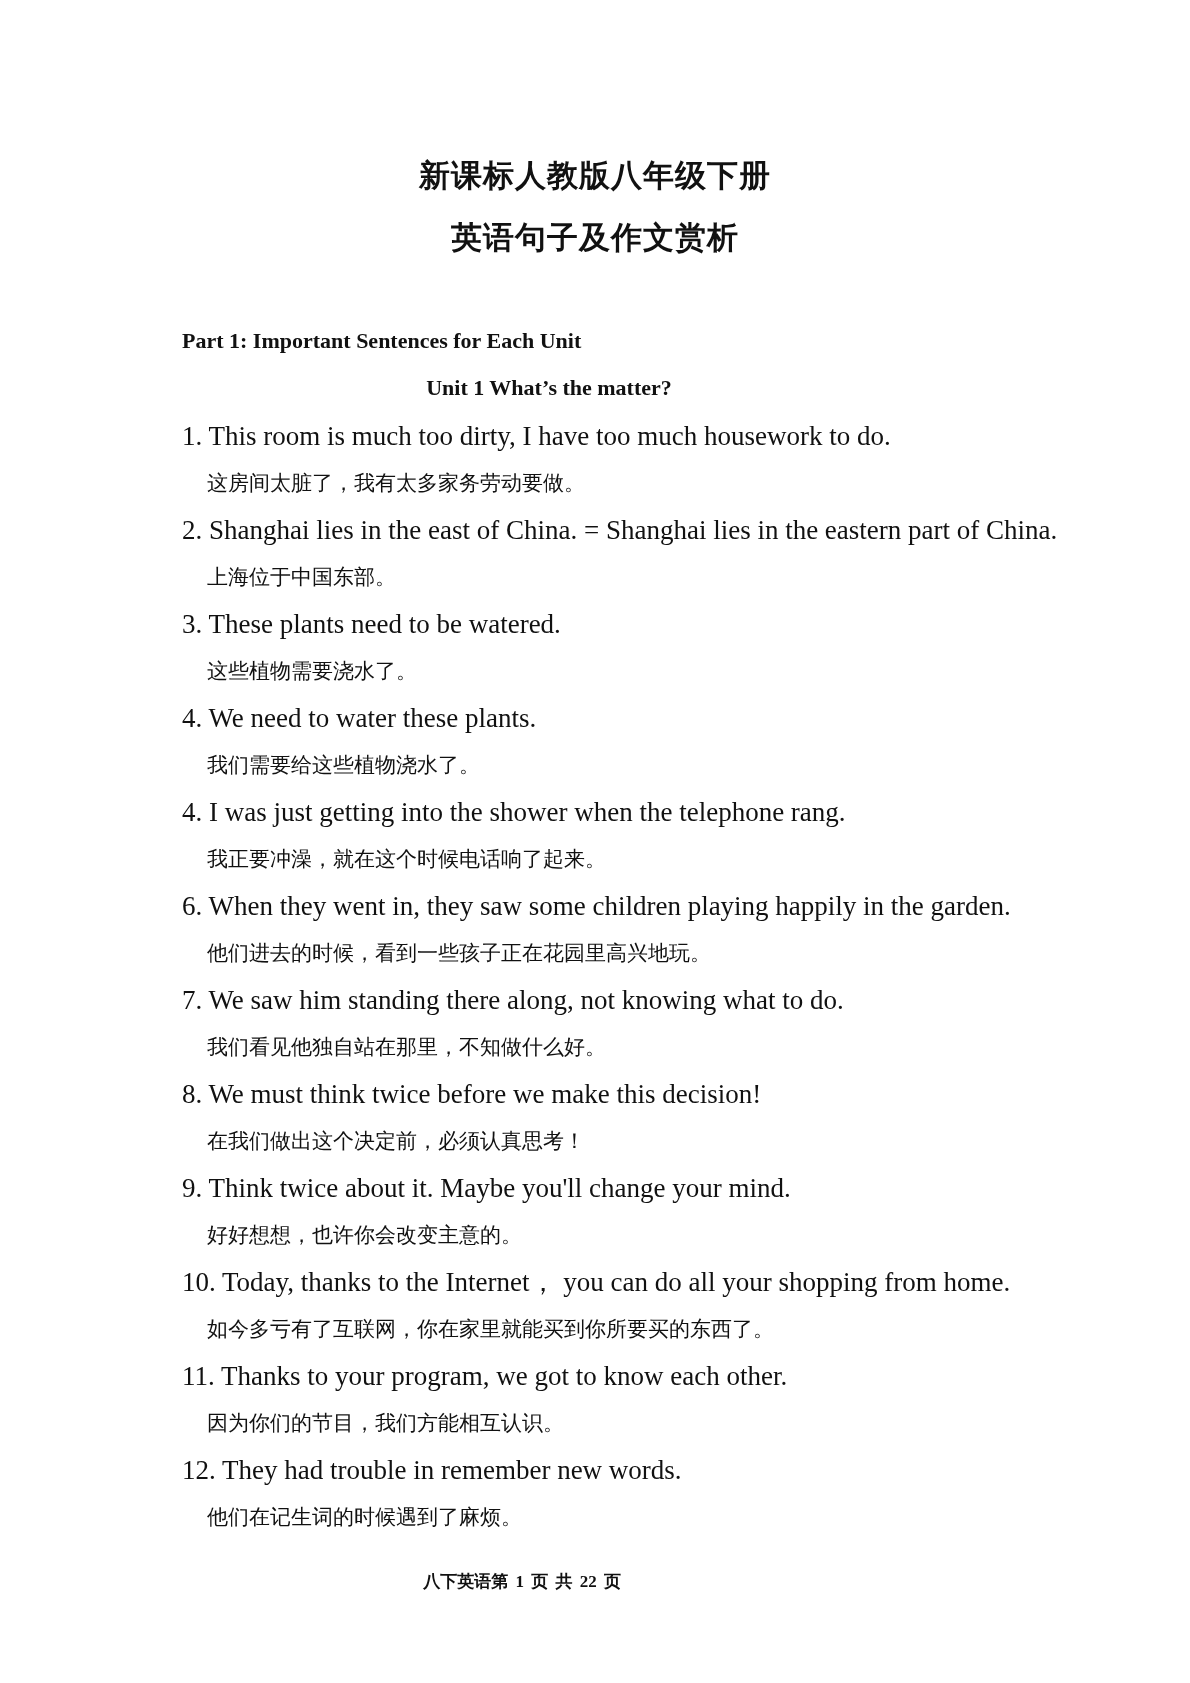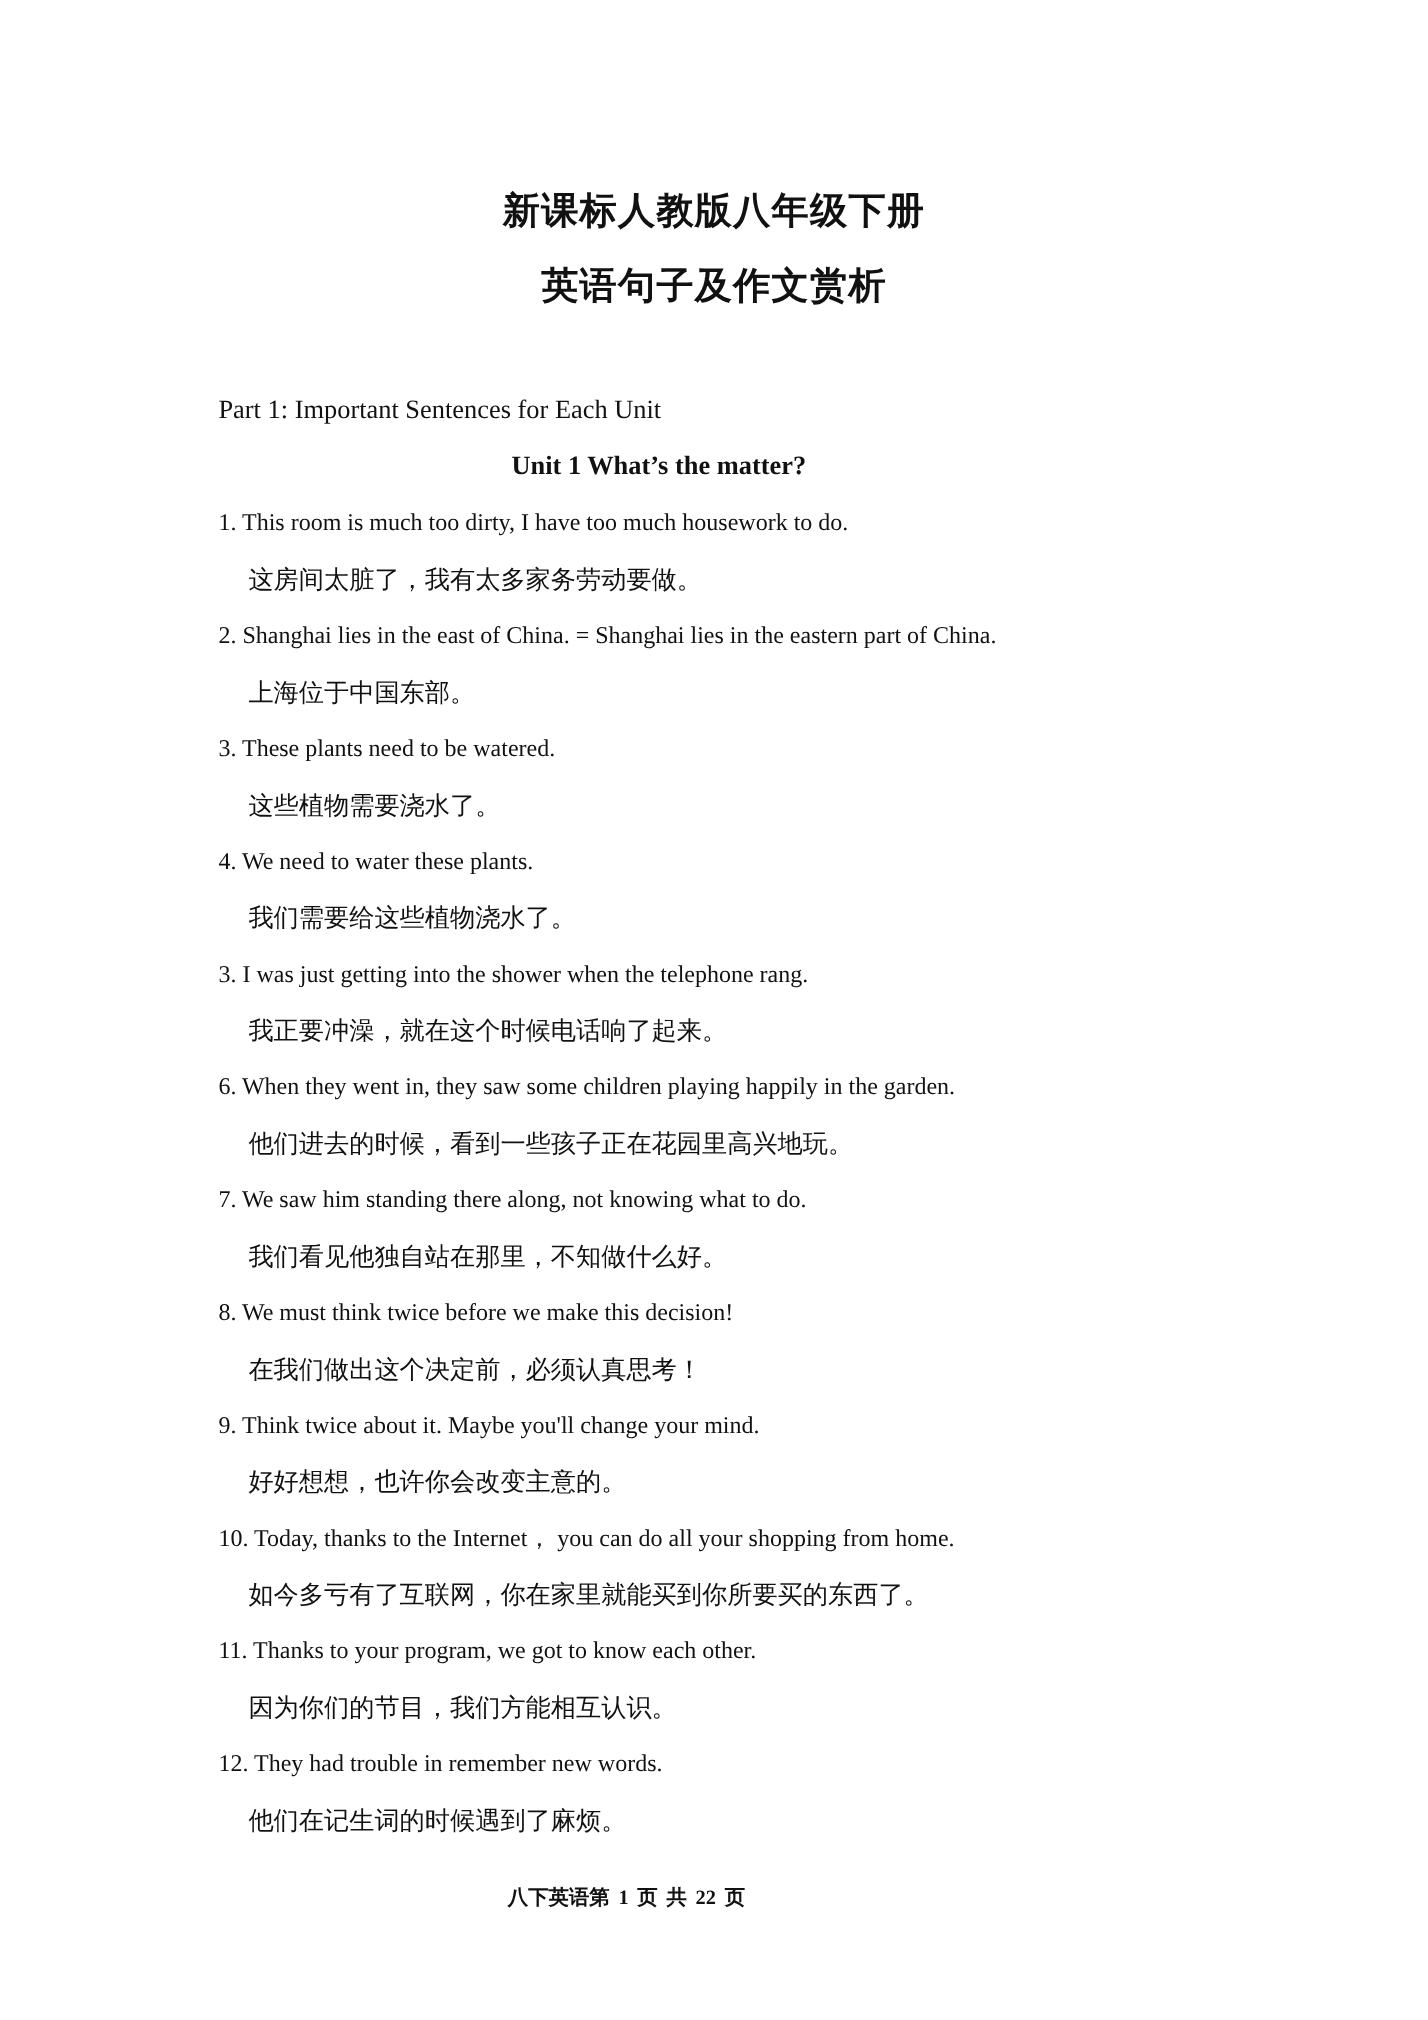--- a/index.html
+++ b/index.html
@@ -2,25 +2,25 @@
 <html><head>
 <meta charset="utf-8">
 <style>
   html, body { margin: 0; padding: 0; background: #ffffff; }
   body { width: 1190px; height: 1683px; position: relative; overflow: hidden;
          font-family: "Liberation Serif", "DejaVu Serif", serif; color: #111111; }
   .title { position: absolute; left: 0; width: 1190px; text-align: center;
            font-size: 31px; font-weight: bold; letter-spacing: 1px; }
   #t1 { top: 155px; text-align: center; }
   #t2 { top: 217px; }
-  .part { position: absolute; left: 182px; top: 328px; font-size: 22px; font-weight: normal; }
+  .part { position: absolute; left: 182px; top: 328px; font-size: 22px; font-weight: bold; }
   .unit { position: absolute; left: 0; width: 1098px; text-align: center; top: 375px;
           font-size: 22px; font-weight: bold; }
   .items { position: absolute; left: 182px; top: 421px; width: 880px; }
-  .item-en { height: 47px; font-size: 20px; line-height: 30px; white-space: nowrap; }
+  .item-en { height: 47px; font-size: 27px; line-height: 30px; white-space: nowrap; }
   .item-zh { height: 47px; font-size: 21px; line-height: 30px; padding-left: 25px; white-space: nowrap; font-family: Liberation Serif, serif; }
   .footer { position: absolute; left: 0; width: 1044px; text-align: center; top: 1570px;
             font-size: 17px; font-weight: bold; word-spacing: 3px; }
 </style>
 </head>
 <body>
 
 <div id="t1" class="title">新课标人教版八年级下册</div>
 <div id="t2" class="title">英语句子及作文赏析</div>
 
@@ -29,21 +29,21 @@
 
 <div class="items">
   <div class="item-en">1. This room is much too dirty, I have too much housework to do.</div>
   <div class="item-zh">这房间太脏了，我有太多家务劳动要做。</div>
   <div class="item-en">2. Shanghai lies in the east of China. = Shanghai lies in the eastern part of China.</div>
   <div class="item-zh">上海位于中国东部。</div>
   <div class="item-en">3. These plants need to be watered.</div>
   <div class="item-zh">这些植物需要浇水了。</div>
   <div class="item-en">4. We need to water these plants.</div>
   <div class="item-zh">我们需要给这些植物浇水了。</div>
-  <div class="item-en">3. I was just getting into the shower when the telephone rang.</div>
+  <div class="item-en">4. I was just getting into the shower when the telephone rang.</div>
   <div class="item-zh">我正要冲澡，就在这个时候电话响了起来。</div>
   <div class="item-en">6. When they went in, they saw some children playing happily in the garden.</div>
   <div class="item-zh">他们进去的时候，看到一些孩子正在花园里高兴地玩。</div>
   <div class="item-en">7. We saw him standing there along, not knowing what to do.</div>
   <div class="item-zh">我们看见他独自站在那里，不知做什么好。</div>
   <div class="item-en">8. We must think twice before we make this decision!</div>
   <div class="item-zh">在我们做出这个决定前，必须认真思考！</div>
   <div class="item-en">9. Think twice about it. Maybe you'll change your mind.</div>
   <div class="item-zh">好好想想，也许你会改变主意的。</div>
   <div class="item-en">10. Today, thanks to the Internet， you can do all your shopping from home.</div>

